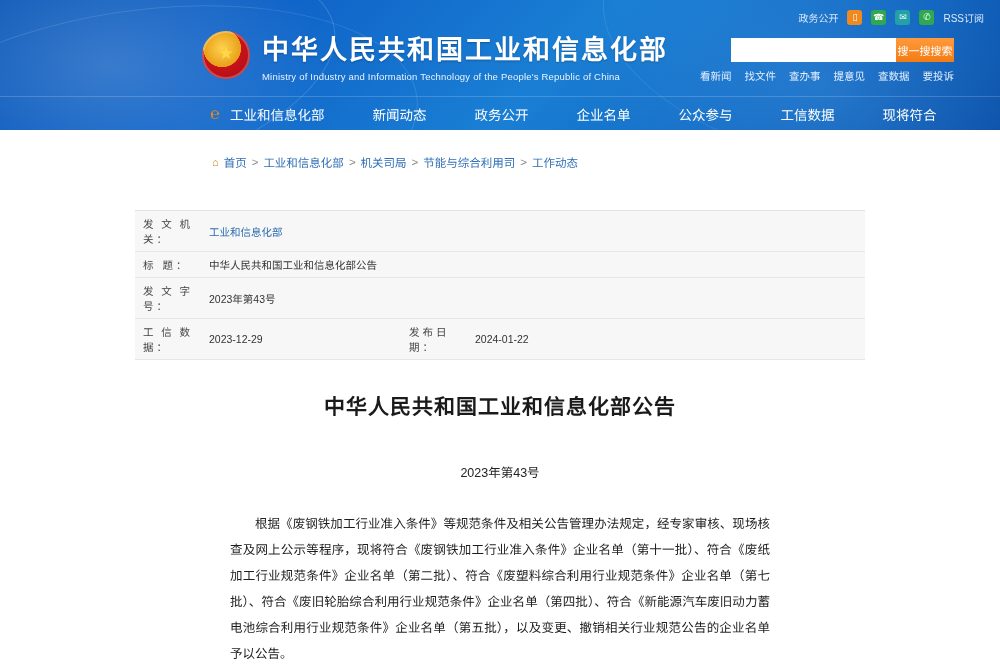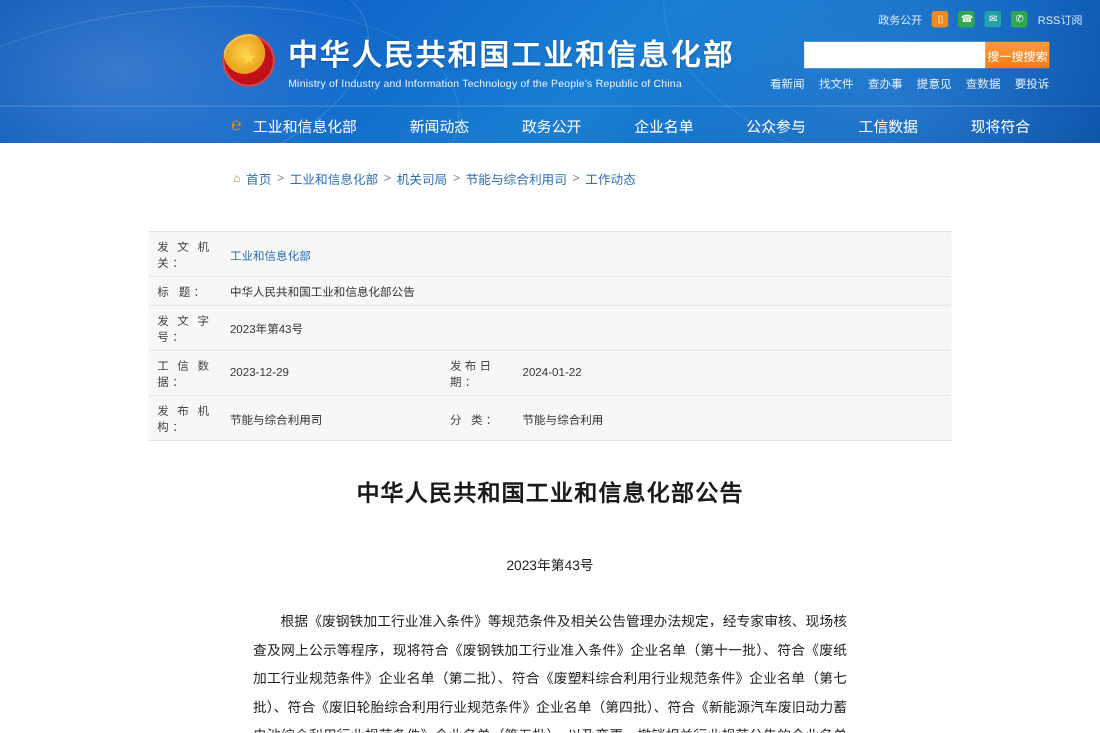--- a/index.html
+++ b/index.html
@@ -245,26 +245,20 @@
       <tr>
         <td class="lbl">发文字号：</td>
         <td class="val" colspan="3">2023年第43号</td>
       </tr>
       <tr>
         <td class="lbl">工信数据：</td>
         <td class="val" style="width:200px">2023-12-29</td>
         <td class="lbl2">发布日期：</td>
         <td class="val">2024-01-22</td>
       </tr>
-      <tr>
-        <td class="lbl">发布机构：</td>
-        <td class="val">节能与综合利用司</td>
-        <td class="lbl2">分    类：</td>
-        <td class="val">节能与综合利用</td>
-      </tr>
     </tbody>
   </table>
 
   <div class="doc-title">中华人民共和国工业和信息化部公告</div>
   <div class="doc-number">2023年第43号</div>
 
   <div class="doc-body">
     <p>根据《废钢铁加工行业准入条件》等规范条件及相关公告管理办法规定，经专家审核、现场核查及网上公示等程序，现将符合《废钢铁加工行业准入条件》企业名单（第十一批）、符合《废纸加工行业规范条件》企业名单（第二批）、符合《废塑料综合利用行业规范条件》企业名单（第七批）、符合《废旧轮胎综合利用行业规范条件》企业名单（第四批）、符合《新能源汽车废旧动力蓄电池综合利用行业规范条件》企业名单（第五批），以及变更、撤销相关行业规范公告的企业名单予以公告。</p>
   </div>
 

